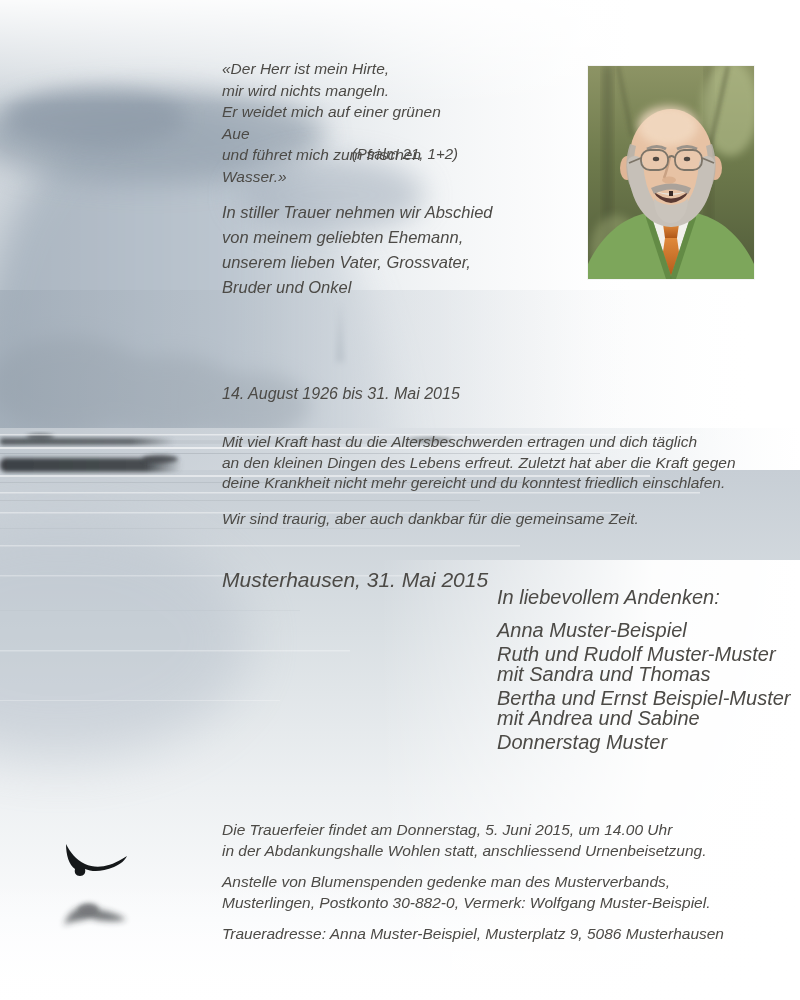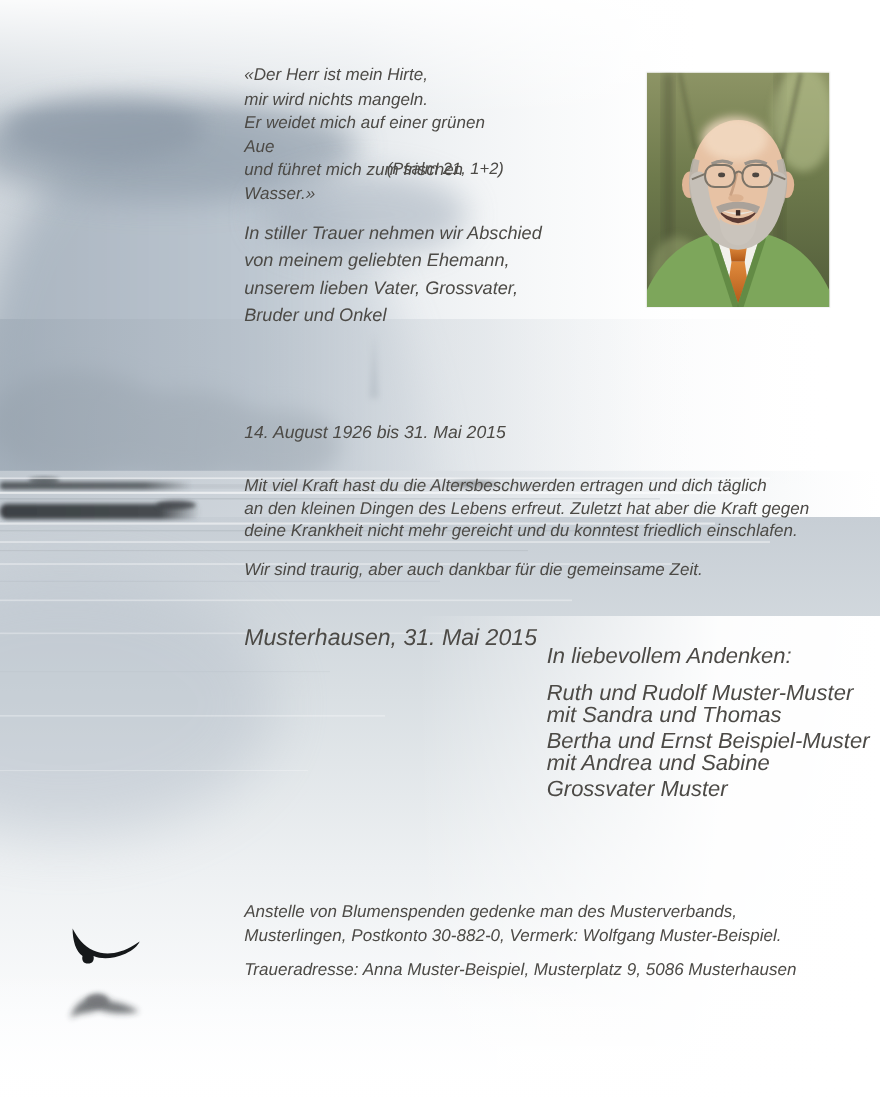--- a/index.html
+++ b/index.html
@@ -246,26 +246,29 @@
 
   <div class="txt eulogy1">Mit viel Kraft hast du die Altersbeschwerden ertragen und dich täglich
 an den kleinen Dingen des Lebens erfreut. Zuletzt hat aber die Kraft gegen
 deine Krankheit nicht mehr gereicht und du konntest friedlich einschlafen.</div>
   <div class="txt eulogy2">Wir sind traurig, aber auch dankbar für die gemeinsame Zeit.</div>
 
   <div class="txt placedate">Musterhausen, 31. Mai 2015</div>
 
   <div class="mourners">
     <p class="mourners-heading">In liebevollem Andenken:</p>
+    <div class="mourner-entry">Anna Muster-Beispiel</div>
     <div class="mourner-entry">Ruth und Rudolf Muster-Muster
 mit Sandra und Thomas</div>
     <div class="mourner-entry">Bertha und Ernst Beispiel-Muster
 mit Andrea und Sabine</div>
-    <div class="mourner-entry">Grossvater Muster</div>
+    <div class="mourner-entry">Donnerstag Muster</div>
   </div>
 
   <div class="funeral">
+    <p>Die Trauerfeier findet am Donnerstag, 5. Juni 2015, um 14.00 Uhr
+in der Abdankungshalle Wohlen statt, anschliessend Urnenbeisetzung.</p>
     <p>Anstelle von Blumenspenden gedenke man des Musterverbands,
 Musterlingen, Postkonto 30-882-0, Vermerk: Wolfgang Muster-Beispiel.</p>
     <p>Traueradresse: Anna Muster-Beispiel, Musterplatz 9, 5086 Musterhausen</p>
   </div>
 
 </div>
 
 </body></html>

